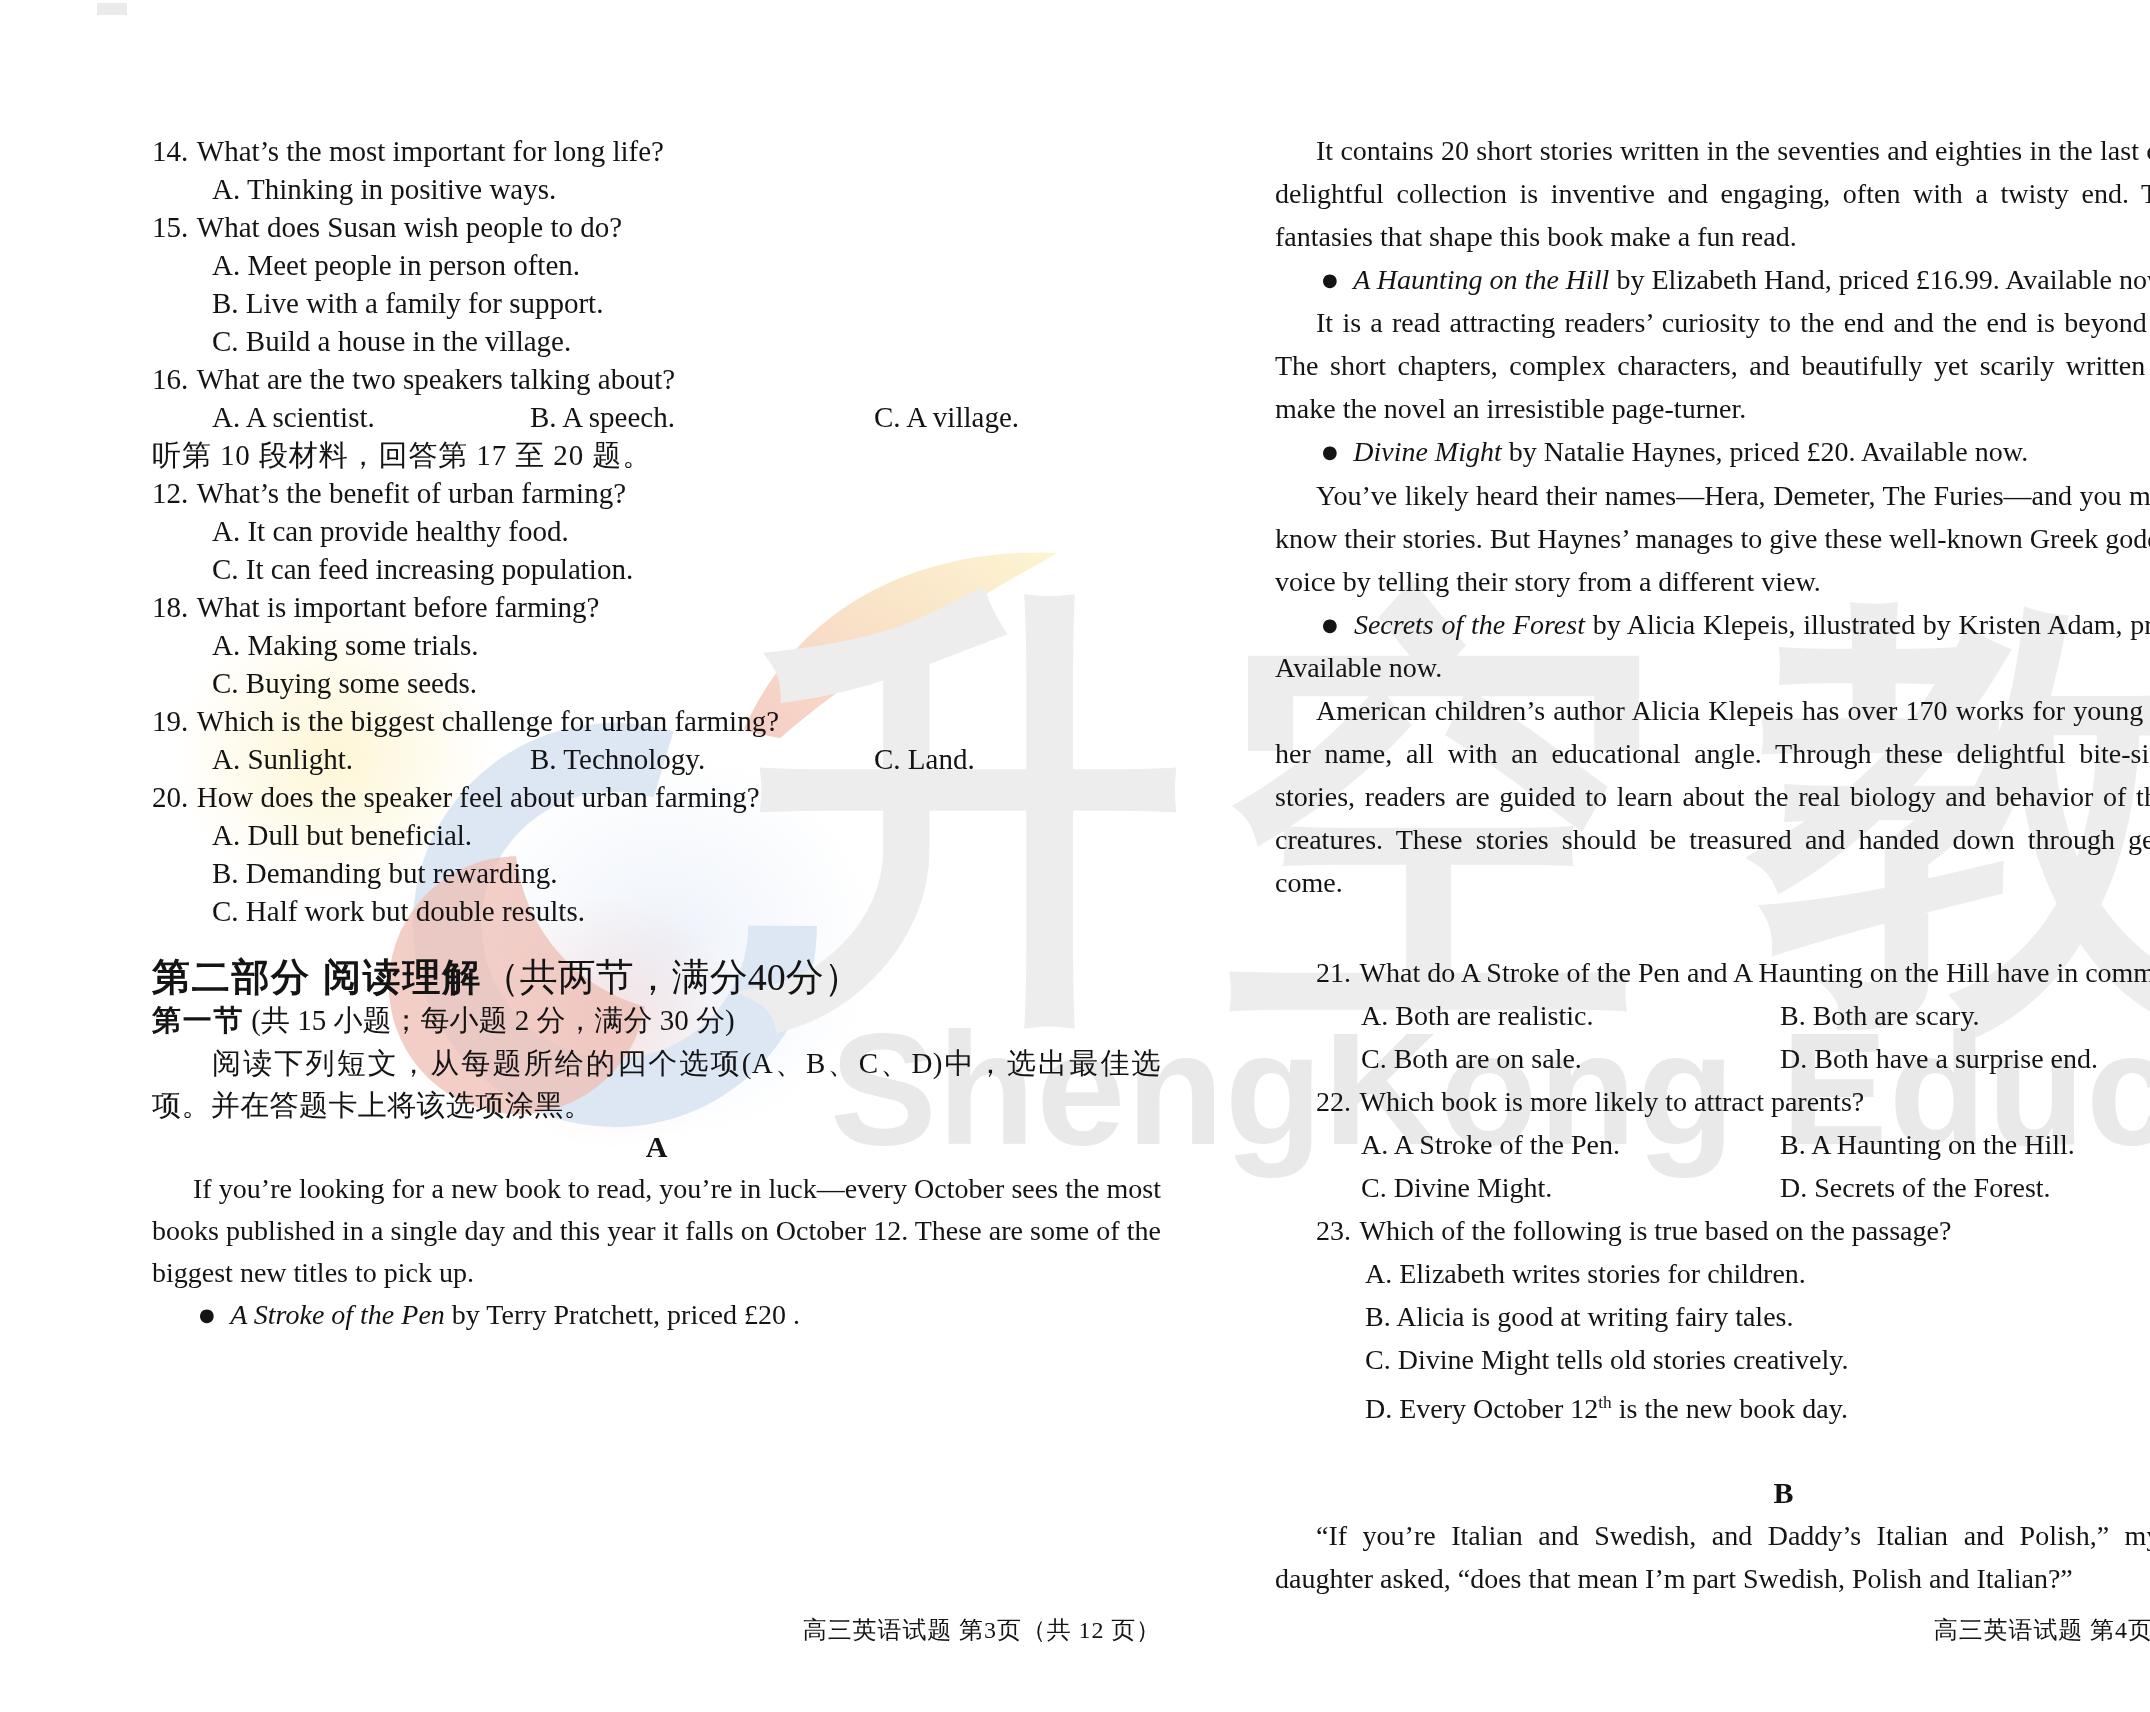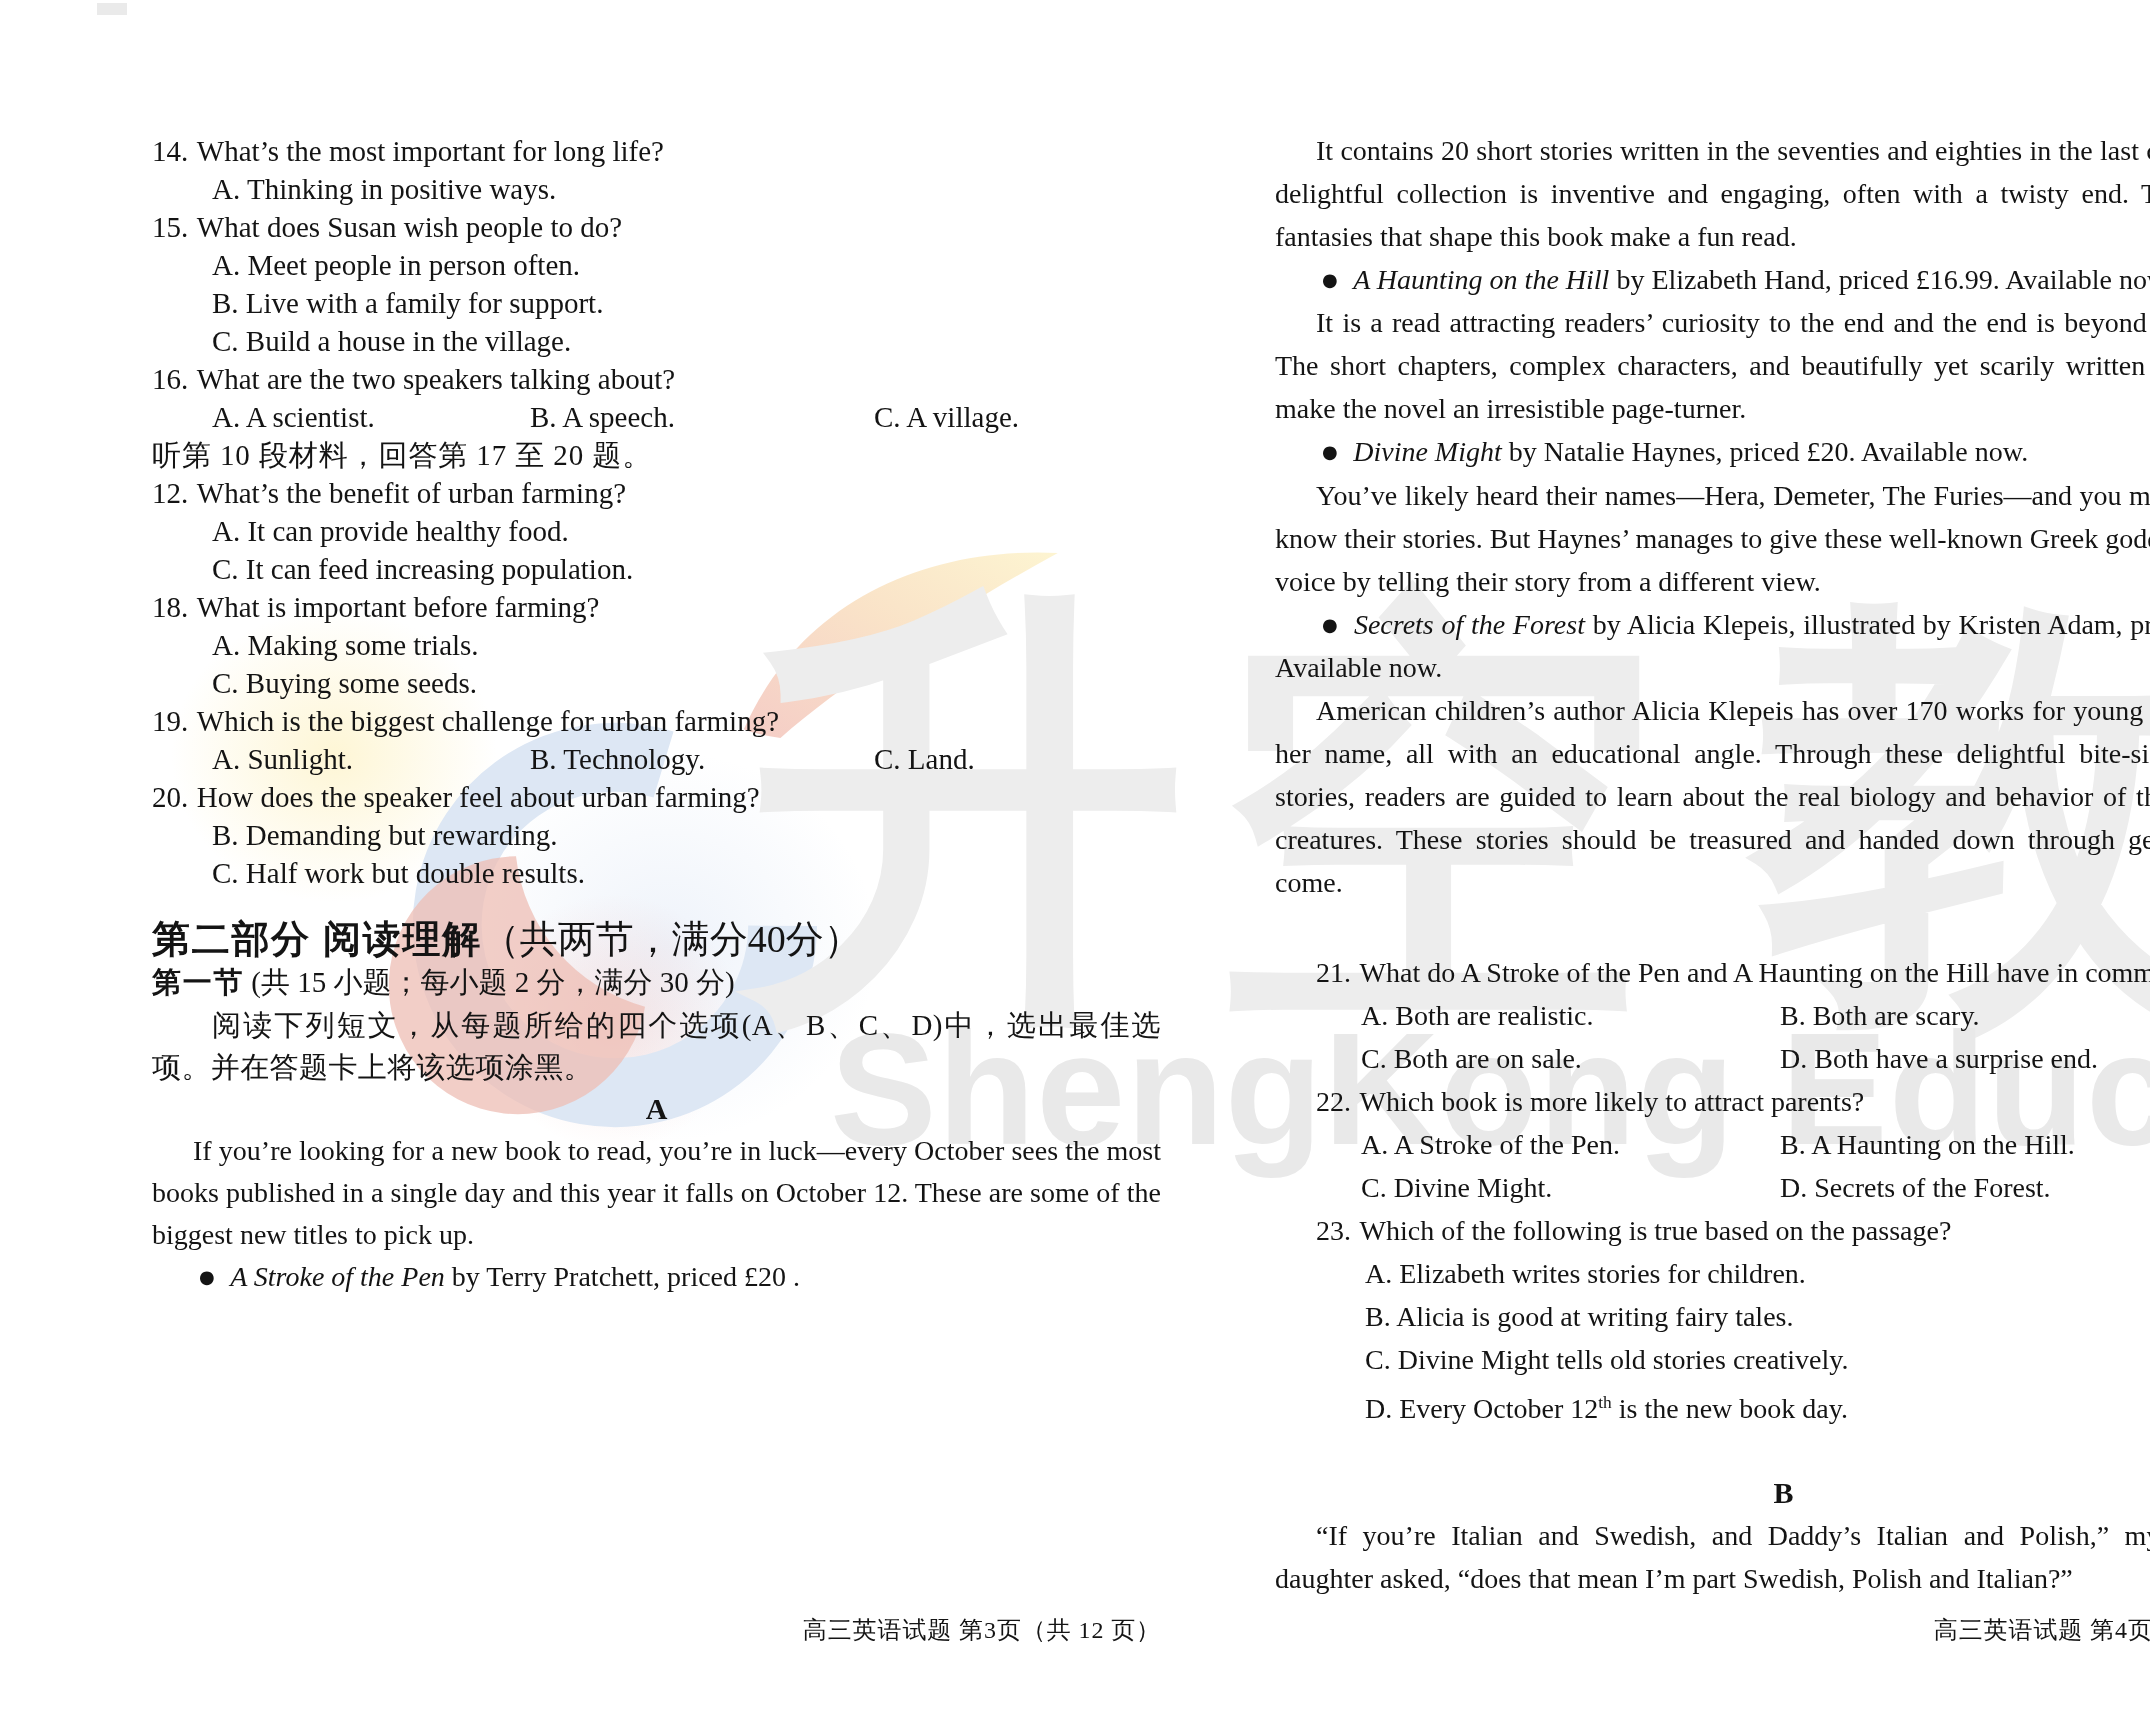--- a/index.html
+++ b/index.html
@@ -111,20 +111,21 @@
   <div class="line opt">C. It can feed increasing population.</div>
 
   <div class="line"><span class="qn">18.</span><span>What is important before farming?</span></div>
   <div class="line opt">A. Making some trials.</div>
   <div class="line opt">C. Buying some seeds.</div>
 
   <div class="line"><span class="qn">19.</span><span>Which is the biggest challenge for urban farming?</span></div>
   <div class="line optrow"><span class="o3a">A. Sunlight.</span><span class="o3b">B. Technology.</span><span>C. Land.</span></div>
 
   <div class="line"><span class="qn">20.</span><span>How does the speaker feel about urban farming?</span></div>
+  <div class="line opt">A. Dull but beneficial.</div>
   <div class="line opt">B. Demanding but rewarding.</div>
   <div class="line opt">C. Half work but double results.</div>
 
   <div class="line part-heading"><b>第二部分 阅读理解</b><span>（共两节，满分40分）</span></div>
   <div class="line sec-heading"><b>第一节</b><span> (共 15 小题；每小题 2 分，满分 30 分)</span></div>
 
   <div class="para cjk-para">阅读下列短文，从每题所给的四个选项(A、B、C、D)中，选出最佳选项。并在答题卡上将该选项涂黑。</div>
 
   <div class="passage-heading">A</div>
 

